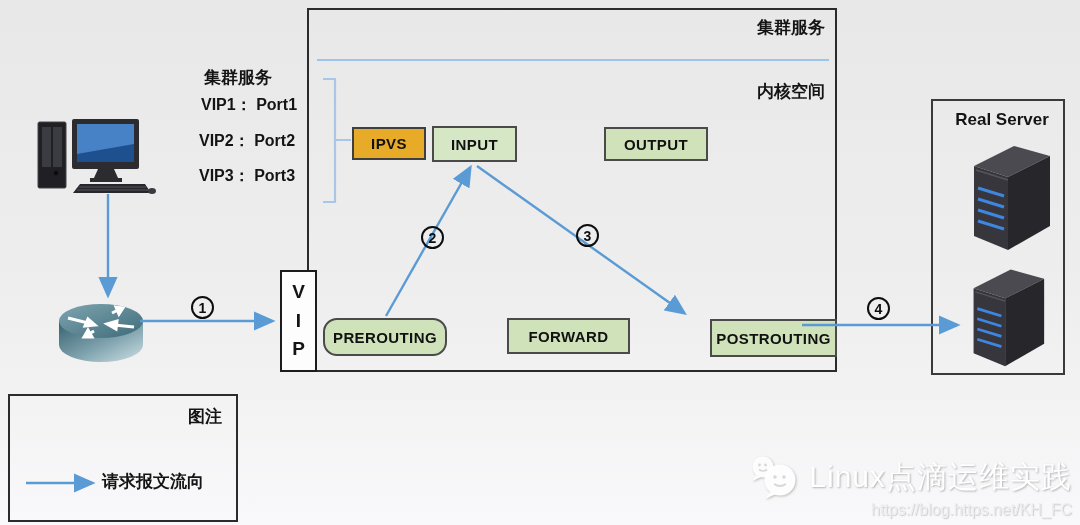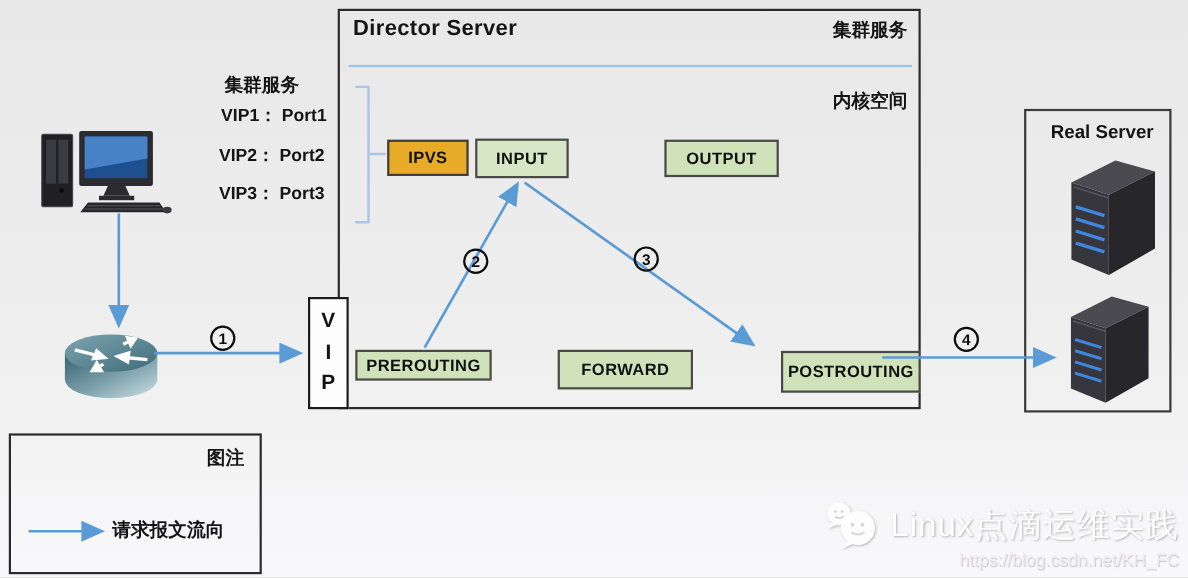--- a/index.html
+++ b/index.html
@@ -57,21 +57,20 @@
   .wm svg{filter:drop-shadow(1px 1px 1px rgba(130,130,130,.5));}
 
   svg.overlay{left:0;top:0;width:1080px;height:525px;pointer-events:none;z-index:4;}
 </style>
 </head>
 <body>
 
 <div id="canvas">
 
   <div class="abs director-box">
-    <span class="abs director-title">Director Server</span>
     <span class="abs space-label" style="top:6px;">集群服务</span>
     <div class="abs divider"></div>
     <span class="abs space-label" style="top:70px;">内核空间</span>
   </div>
 
   <div class="abs realserver-box"></div>
   <span class="abs realserver-title">Real Server</span>
 
   <span class="abs cluster-txt" style="left:204px;top:66px;font-size:17px;">集群服务</span>
   <span class="abs cluster-txt" style="left:201px;top:95px;">VIP1： Port1</span>
@@ -80,21 +79,21 @@
 
   <div class="abs chain ipvs" style="left:352px;top:127px;width:74px;height:33px;">
     <span>IPVS</span>
   </div>
   <div class="abs chain" style="left:432px;top:126px;width:85px;height:36px;background:#d6e7c6;">
     <span>INPUT</span>
   </div>
   <div class="abs chain" style="left:604px;top:127px;width:104px;height:34px;">
     <span>OUTPUT</span>
   </div>
-  <div class="abs chain" style="left:323px;top:318px;width:124px;height:28px;">
+  <div class="abs chain" style="left:323px;top:318px;width:124px;height:38px;border-radius:14px;">
     <span>PREROUTING</span>
   </div>
   <div class="abs chain" style="left:507px;top:318px;width:123px;height:36px;">
     <span>FORWARD</span>
   </div>
   <div class="abs chain" style="left:673px;top:319px;width:127px;height:38px;margin-left:37px;">
     <span>POSTROUTING</span>
   </div>
 
   <div class="abs vip-box">
@@ -207,16 +206,16 @@
         <circle cx="16.5" cy="11" r="1.4" fill="#d9d7da"></circle>
         <path d="M10,15.5 Q14,18.5 18,15.5" stroke="#d9d7da" stroke-width="1.6" fill="none"></path>
         <circle cx="31" cy="26" r="15.5" fill="#ffffff" opacity="0.97"></circle>
         <polygon points="21,38 16,45 27,40" fill="#ffffff" opacity="0.97"></polygon>
         <circle cx="26" cy="23" r="1.8" fill="#d9d7da"></circle>
         <circle cx="35" cy="23" r="1.8" fill="#d9d7da"></circle>
         <path d="M25,30 Q31,34 37,30" stroke="#d9d7da" stroke-width="1.8" fill="none"></path>
       </svg>
       <span class="wm-brand">Linux点滴运维实践</span>
     </div>
-    <div class="wm-url">https://blog.csdn.net/KH_FC</div>
+    <div class="wm-url">https://blog.https.net/KH_FC</div>
   </div>
 
 </div>
 
 </body></html>

